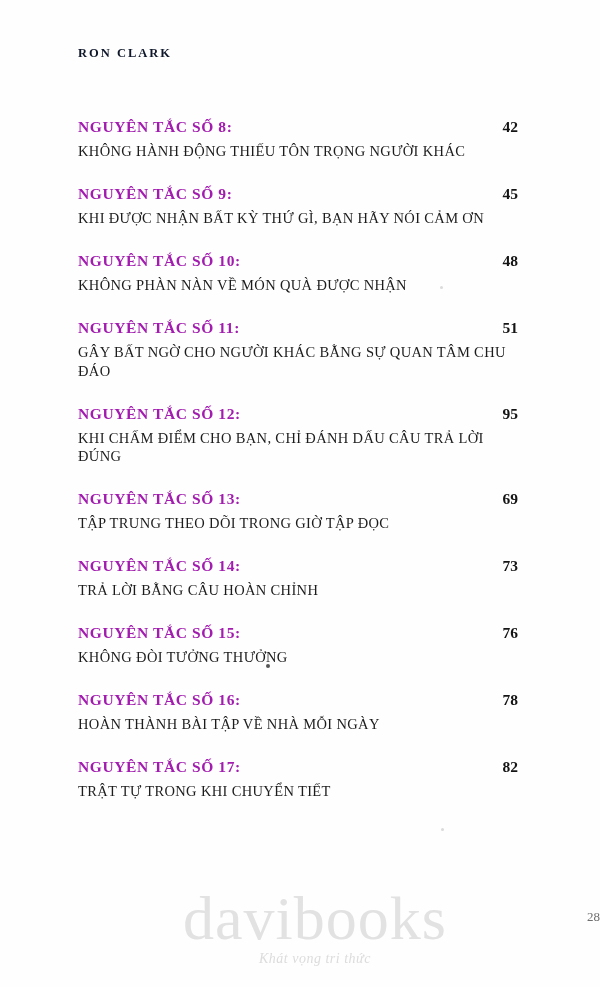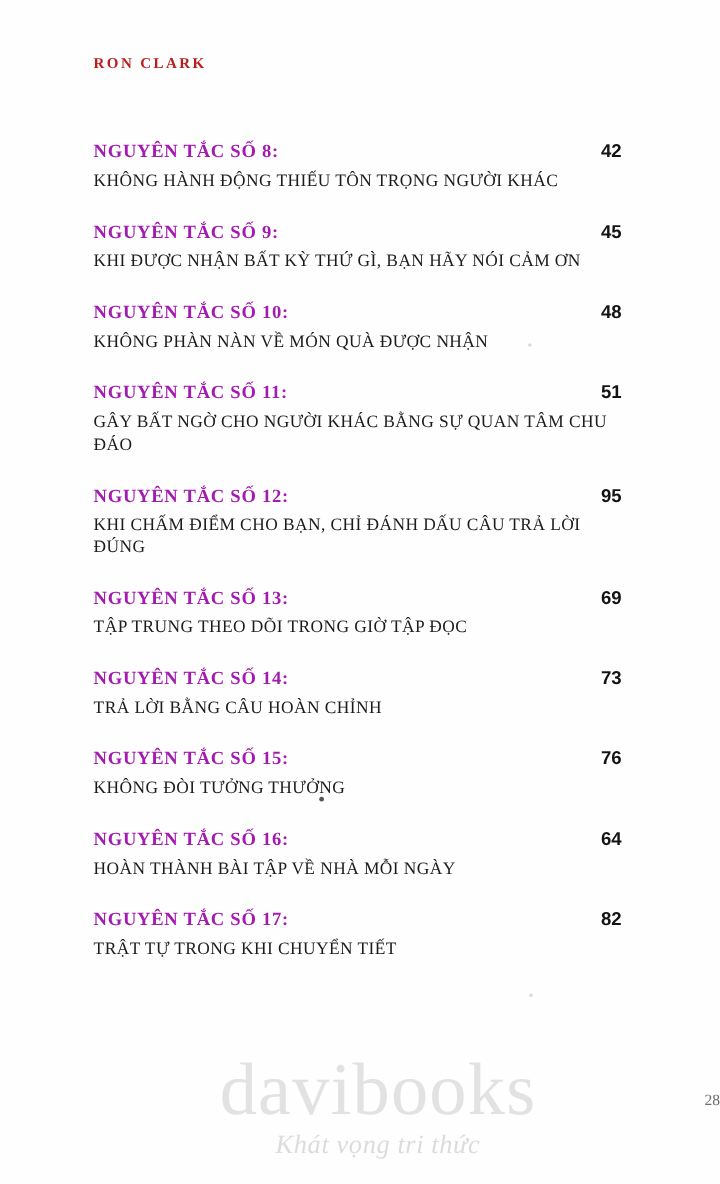--- a/index.html
+++ b/index.html
@@ -21,21 +21,21 @@
     background: #fefefe;
   }
   .running-head {
     position: absolute;
     left: 78px;
     top: 46px;
     font-family: "Liberation Serif", serif;
     font-size: 12.5px;
     font-weight: bold;
     letter-spacing: 2.0px;
-    color: #b91c1c;
+    color: #0f172a;
     text-transform: uppercase;
   }
   .toc {
     position: absolute;
     left: 78px;
     top: 118px;
     width: 440px;
   }
   .toc-entry {
     position: relative;
@@ -50,21 +50,21 @@
     font-family: "Liberation Serif", serif;
     font-size: 15.5px;
     font-weight: bold;
     letter-spacing: 0.6px;
     color: #a21caf;
     text-transform: uppercase;
     font-variant: small-caps;
     white-space: nowrap;
   }
   .entry-page {
-    font-family: Liberation Sans, sans-serif;
+    font-family: Liberation Serif, serif;
     font-size: 15.5px;
     font-weight: bold;
     color: #141414;
     min-width: 26px;
     text-align: right;
   }
   .entry-sub {
     margin-top: 6px;
     font-family: "Liberation Serif", serif;
     font-size: 14.5px;
@@ -94,21 +94,21 @@
   .wm-main {
     font-family: "Liberation Serif", serif;
     font-size: 62px;
     letter-spacing: 1px;
     color: #e2e2e2;
     line-height: 1;
   }
   .wm-sub {
     font-family: "Liberation Serif", serif;
     font-style: italic;
-    font-size: 22px;
+    font-size: 14px;
     color: #dcdcdc;
     margin-top: 2px;
     letter-spacing: 0.5px;
   }
   .folio {
     position: absolute;
     left: 0;
     right: 0;
     bottom: 62px;
     text-align: right;
@@ -186,21 +186,21 @@
       <div class="toc-line1">
         <span class="entry-title">Nguyên Tắc Số 15:</span>
         <span class="entry-page">76</span>
       </div>
       <div class="entry-sub">Không Đòi Tưởng Thưởng</div>
     </div>
 
     <div class="toc-entry">
       <div class="toc-line1">
         <span class="entry-title">Nguyên Tắc Số 16:</span>
-        <span class="entry-page">64</span>
+        <span class="entry-page">78</span>
       </div>
       <div class="entry-sub">Hoàn Thành Bài Tập Về Nhà Mỗi Ngày</div>
     </div>
 
     <div class="toc-entry">
       <div class="toc-line1">
         <span class="entry-title">Nguyên Tắc Số 17:</span>
         <span class="entry-page">82</span>
       </div>
       <div class="entry-sub">Trật Tự Trong Khi Chuyển Tiết</div>

